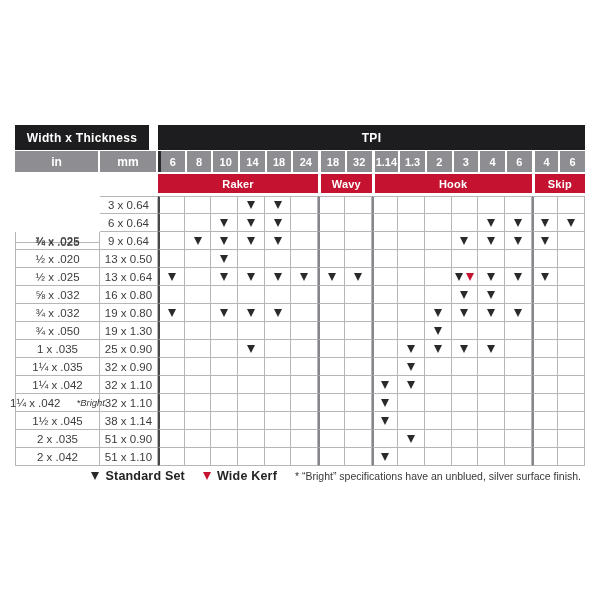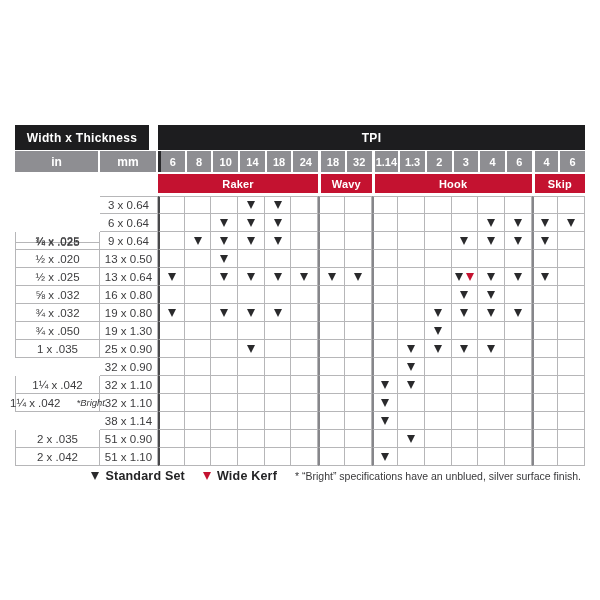--- a/index.html
+++ b/index.html
@@ -361,20 +361,23 @@
     </div>
     <div class="cell" style="grid-area: 13 / 14;">
       <span class="tri"></span>
     </div>
     <div class="cell" style="grid-area: 13 / 15;">
       <span class="tri"></span>
     </div>
     <div class="cell" style="grid-area: 13 / 16;"></div>
     <div class="cell grp-left" style="grid-area: 13 / 17;"></div>
     <div class="cell" style="grid-area: 13 / 18;"></div>
+    <div class="cell left-edge" style="grid-area: 14 / 1;">
+      <span>1¼ x .035</span>
+    </div>
     <div class="cell" style="grid-area: 14 / 2;">32 x 0.90</div>
     <div class="cell tpi-first" style="grid-area: 14 / 3;"></div>
     <div class="cell" style="grid-area: 14 / 4;"></div>
     <div class="cell" style="grid-area: 14 / 5;"></div>
     <div class="cell" style="grid-area: 14 / 6;"></div>
     <div class="cell" style="grid-area: 14 / 7;"></div>
     <div class="cell" style="grid-area: 14 / 8;"></div>
     <div class="cell grp-left" style="grid-area: 14 / 9;"></div>
     <div class="cell" style="grid-area: 14 / 10;"></div>
     <div class="cell grp-left" style="grid-area: 14 / 11;"></div>
@@ -427,20 +430,23 @@
     <div class="cell grp-left" style="grid-area: 16 / 11;">
       <span class="tri"></span>
     </div>
     <div class="cell" style="grid-area: 16 / 12;"></div>
     <div class="cell" style="grid-area: 16 / 13;"></div>
     <div class="cell" style="grid-area: 16 / 14;"></div>
     <div class="cell" style="grid-area: 16 / 15;"></div>
     <div class="cell" style="grid-area: 16 / 16;"></div>
     <div class="cell grp-left" style="grid-area: 16 / 17;"></div>
     <div class="cell" style="grid-area: 16 / 18;"></div>
+    <div class="cell left-edge" style="grid-area: 17 / 1;">
+      <span>1½ x .045</span>
+    </div>
     <div class="cell" style="grid-area: 17 / 2;">38 x 1.14</div>
     <div class="cell tpi-first" style="grid-area: 17 / 3;"></div>
     <div class="cell" style="grid-area: 17 / 4;"></div>
     <div class="cell" style="grid-area: 17 / 5;"></div>
     <div class="cell" style="grid-area: 17 / 6;"></div>
     <div class="cell" style="grid-area: 17 / 7;"></div>
     <div class="cell" style="grid-area: 17 / 8;"></div>
     <div class="cell grp-left" style="grid-area: 17 / 9;"></div>
     <div class="cell" style="grid-area: 17 / 10;"></div>
     <div class="cell grp-left" style="grid-area: 17 / 11;">

